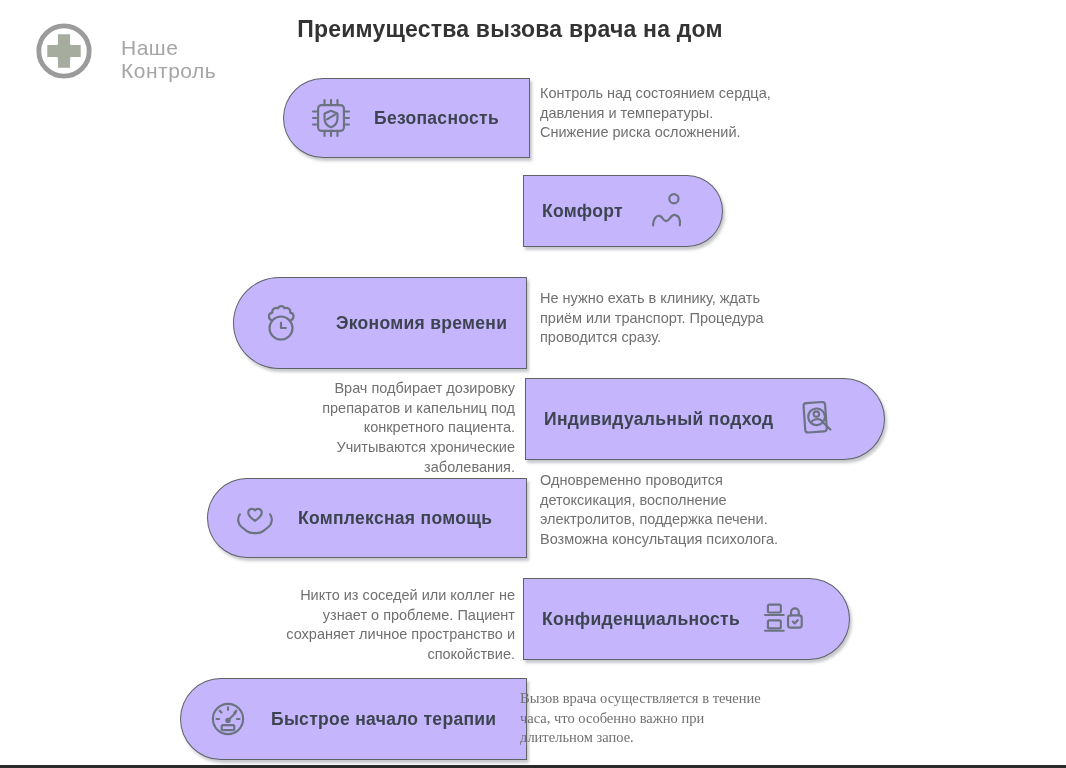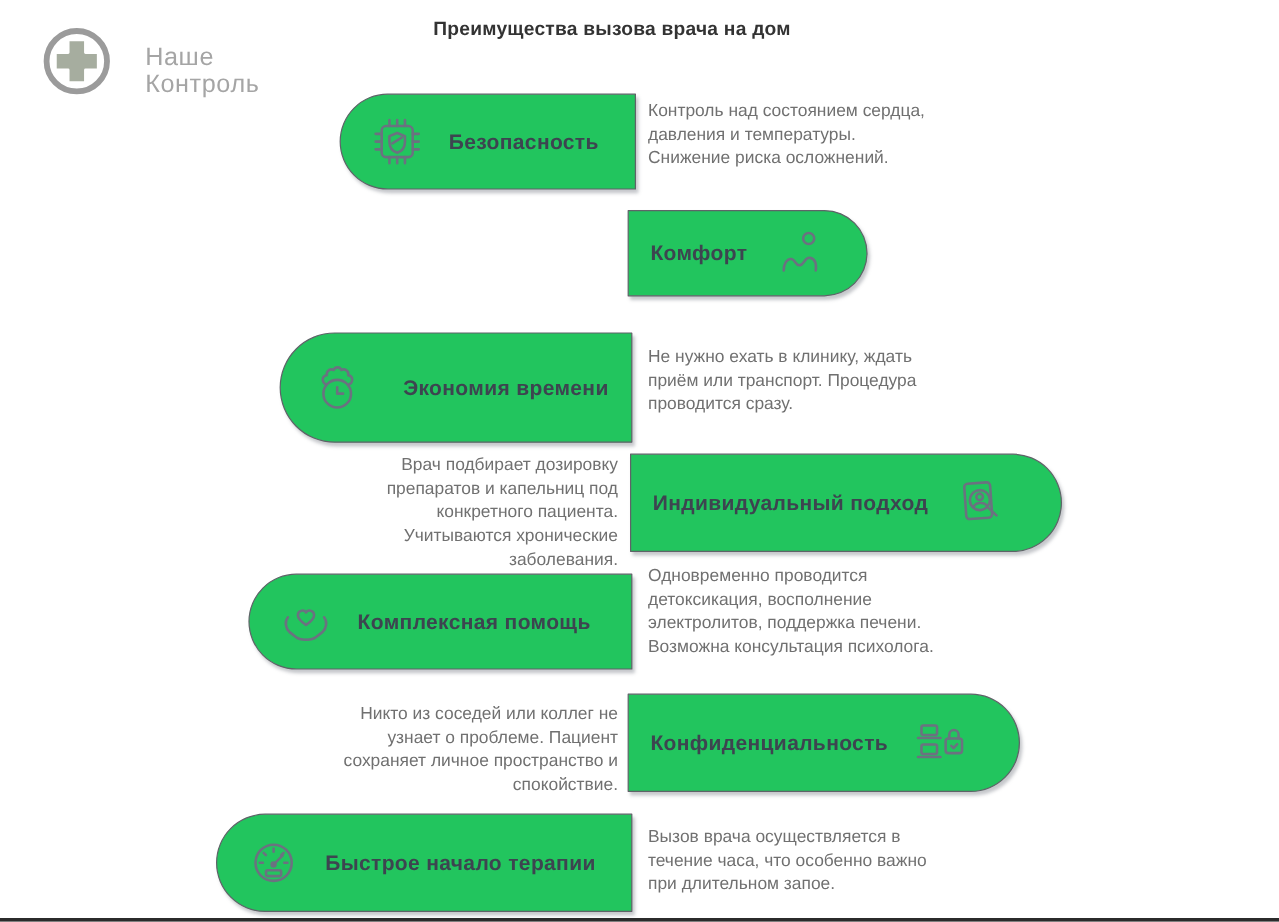--- a/index.html
+++ b/index.html
@@ -11,27 +11,27 @@
   }
   .stage{position:absolute;inset:0;}
 
   
   .logo{position:absolute;left:33px;top:20px;display:flex;align-items:flex-end;gap:26px;}
   .logo-text{color:#a5a5a5;font-size:21px;line-height:1.1;letter-spacing:.5px;font-weight:400;}
 
   
   .page-title{
     position:absolute;left:0;top:16px;width:1020px;text-align:center;
-    font-size:16px;font-weight:700;color:#333333;letter-spacing:.2px;
+    font-size:23px;font-weight:700;color:#333333;letter-spacing:.2px;
   }
 
   
   .card{
     position:absolute;
-    background:#22c55e;
+    background:#c4b5fd;
     border:1.5px solid #5f6368;
     box-shadow:2px 3px 3px rgba(110,115,125,.40);
     display:flex;align-items:center;gap:20px;
     box-sizing:border-box;
   }
   .card.round-left{border-radius:999px 9px 9px 999px;padding-left:24px;}
   .card.round-right{border-radius:9px 999px 999px 9px;padding-left:18px;}
   .card-title{
     font-size:17.5px;font-weight:700;color:#3d4450;letter-spacing:.3px;white-space:nowrap;
   }
@@ -150,16 +150,16 @@
       <svg viewBox="0 0 32 32">
         <circle cx="16" cy="16" r="10.5"></circle>
         <path d="M16 7.8 v1.8 M10.2 10.2 l1.3 1.3 M21.8 10.2 l-1.3 1.3 M8 16 h1.8 M24 16 h-1.8"></path>
         <circle cx="16" cy="17" r="1.1" fill="#6b7280"></circle>
         <path d="M16.8 16.2 L21.3 11.7"></path>
         <rect x="11.6" y="20.3" width="8.8" height="3.4" rx="1"></rect>
       </svg>
     </span>
     <span class="card-title">Быстрое начало терапии</span>
   </div>
-  <div class="desc" style="left:540px;top:689px;width:258px;">Вызов врача осуществляется в течение часа, что особенно важно при длительном запое.</div>
+  <div class="desc" style="left:520px;top:689px;width:258px;font-family:Liberation Serif, serif;">Вызов врача осуществляется в течение часа, что особенно важно при длительном запое.</div>
 
   <div class="bottom-rule"></div>
 </div>
 
 </body></html>

